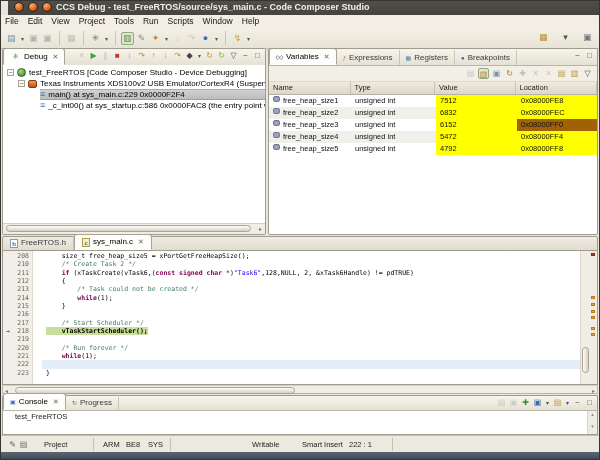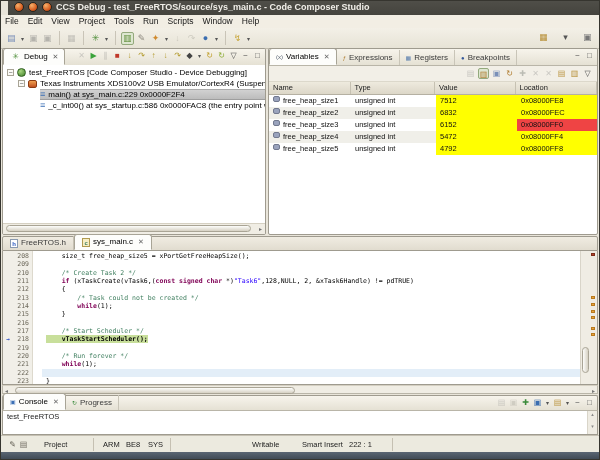--- a/index.html
+++ b/index.html
@@ -122,21 +122,21 @@
   .e-hscroll{position:absolute;left:0;right:0;bottom:0;height:9px;background:#f0ede4;
     border:1px solid #b9b5a8;border-top:1px solid #d5d0c2;box-sizing:border-box;}
 
   
   .console-panel{position:absolute;left:2px;top:395px;width:596px;height:40px;}
   .ctabs{height:16px;display:flex;background:linear-gradient(#f7f4ec,#e5e1d4);
     border:1px solid #9f9b8f;border-bottom:1px solid #b9b5a8;border-radius:2px 2px 0 0;
     box-sizing:border-box;align-items:flex-end;position:relative;}
   .cbody{position:absolute;top:16px;left:0;right:0;bottom:0;background:#fff;
     border:1px solid #9f9b8f;border-top:none;box-sizing:border-box;}
-  .clabel{font-size:7.5px;padding:1px 4px;color:#222;}
+  .clabel{font-size:7.5px;padding:1px 12px;color:#222;}
   .cscroll{position:absolute;right:0;top:0;width:9px;bottom:0;background:#efece3;
     border-left:1px solid #d9d5c9;font-size:5px;color:#888;text-align:center;line-height:6px;}
 
   
   .statusbar{position:absolute;left:0;right:0;top:435px;height:17px;background:#eceadf;
     border-top:1px solid #c5c0b2;font-size:7.5px;color:#222;line-height:17px;}
   .sbit{position:absolute;white-space:nowrap;}
   .sbsep{position:absolute;top:2px;width:1px;height:13px;background:#c5c0b2;}
   .bottomstrip{position:absolute;left:0;right:0;top:452px;height:8px;
     background:linear-gradient(#5a6673,#3d4752);}
@@ -300,21 +300,21 @@
       <div class="vrow alt">
         <div class="vc vcplain" style="width: 82px;"><span class="varicn"></span>free_heap_size2</div>
         <div class="vc vcplain" style="width: 85px;">unsigned int</div>
         <div class="vc" style="width: 81px; background: rgb(255, 255, 0);">6832</div>
         <div class="vc" style="flex: 1 1 0%; background: rgb(255, 255, 0);">0x08000FEC</div>
       </div>
       <div class="vrow">
         <div class="vc vcplain" style="width: 82px;"><span class="varicn"></span>free_heap_size3</div>
         <div class="vc vcplain" style="width: 85px;">unsigned int</div>
         <div class="vc" style="width: 81px; background: rgb(255, 255, 0);">6152</div>
-        <div class="vc" style="flex: 1 1 0%; background: #ef4444;">0x08000FF0</div>
+        <div class="vc" style="flex: 1 1 0%; background: #a16207;">0x08000FF0</div>
       </div>
       <div class="vrow alt">
         <div class="vc vcplain" style="width: 82px;"><span class="varicn"></span>free_heap_size4</div>
         <div class="vc vcplain" style="width: 85px;">unsigned int</div>
         <div class="vc" style="width: 81px; background: rgb(255, 255, 0);">5472</div>
         <div class="vc" style="flex: 1 1 0%; background: rgb(255, 255, 0);">0x08000FF4</div>
       </div>
       <div class="vrow">
         <div class="vc vcplain" style="width: 82px;"><span class="varicn"></span>free_heap_size5</div>
         <div class="vc vcplain" style="width: 85px;">unsigned int</div>
@@ -334,21 +334,20 @@
         <span class="file-icn c">c</span>
         <span>sys_main.c</span>
         <span class="tclose">✕</span>
       </div>
     </div>
   <div class="ecode">
     <div class="lruler"></div>
     <div class="lnumsbg"></div>
     <div class="lines">
         <div class="cline"><span class="lmk"></span><span class="lnum">208</span><span class="lcode"><span class="segs"><span class="p">    size_t free_heap_size5 = xPortGetFreeHeapSize();</span></span></span></div>
-        <div class="cline"><span class="lmk"></span><span class="lnum">209</span><span class="lcode"><span class="segs"></span></span></div>
         <div class="cline"><span class="lmk"></span><span class="lnum">210</span><span class="lcode"><span class="segs"><span class="c">    /* Create Task 2 */</span></span></span></div>
         <div class="cline"><span class="lmk"></span><span class="lnum">211</span><span class="lcode"><span class="segs"><span class="p">    </span><span class="k">if</span><span class="p"> (xTaskCreate(vTask6,(</span><span class="k">const</span><span class="p"> </span><span class="k">signed</span><span class="p"> </span><span class="k">char</span><span class="p"> *)</span><span class="s">"Task6"</span><span class="p">,128,NULL, 2, &amp;xTask6Handle) != pdTRUE)</span></span></span></div>
         <div class="cline"><span class="lmk"></span><span class="lnum">212</span><span class="lcode"><span class="segs"><span class="p">    {</span></span></span></div>
         <div class="cline"><span class="lmk"></span><span class="lnum">213</span><span class="lcode"><span class="segs"><span class="c">        /* Task could not be created */</span></span></span></div>
         <div class="cline"><span class="lmk"></span><span class="lnum">214</span><span class="lcode"><span class="segs"><span class="p">        </span><span class="k">while</span><span class="p">(1);</span></span></span></div>
         <div class="cline"><span class="lmk"></span><span class="lnum">215</span><span class="lcode"><span class="segs"><span class="p">    }</span></span></span></div>
         <div class="cline"><span class="lmk"></span><span class="lnum">216</span><span class="lcode"><span class="segs"></span></span></div>
         <div class="cline"><span class="lmk"></span><span class="lnum">217</span><span class="lcode"><span class="segs"><span class="c">    /* Start Scheduler */</span></span></span></div>
         <div class="cline"><span class="lmk">→</span><span class="lnum">218</span><span class="lcode"><span class="segs" style="background: rgb(200, 223, 155);"><span class="b">    vTaskStartScheduler();</span></span></span></div>
         <div class="cline"><span class="lmk"></span><span class="lnum">219</span><span class="lcode"><span class="segs"></span></span></div>

